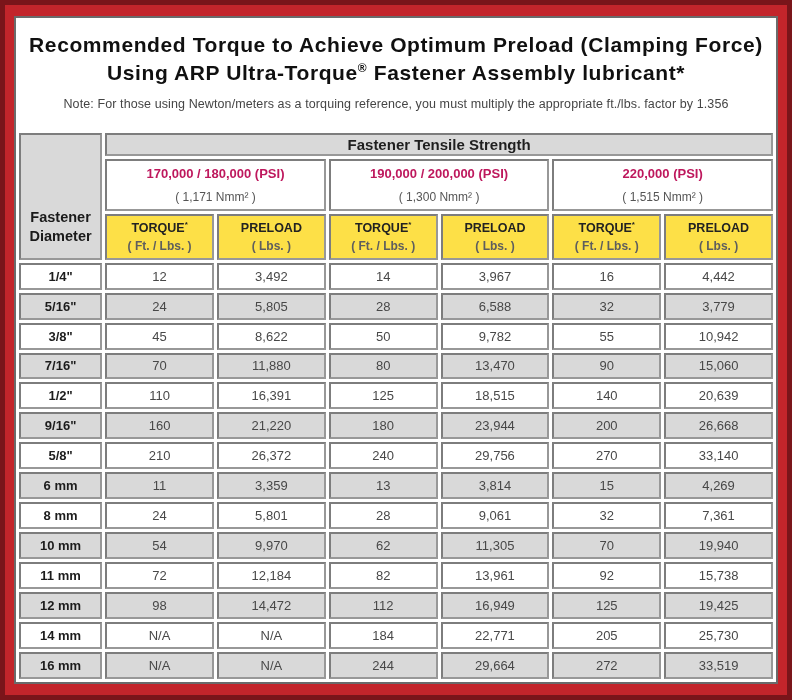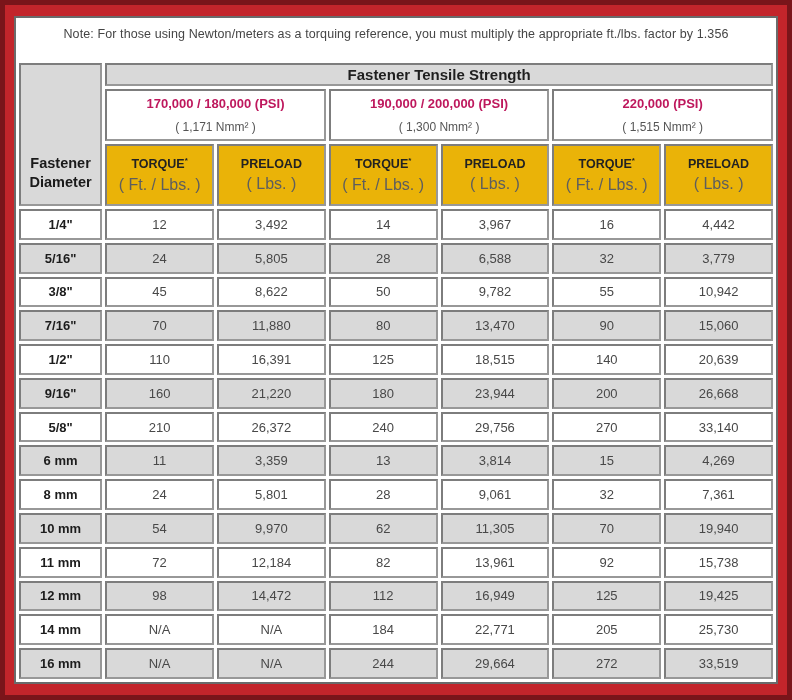--- a/index.html
+++ b/index.html
@@ -67,39 +67,43 @@
   .tensile{
     background:#d9d9d9;
     font-weight:bold;
     font-size:15px;
     color:#1f1f1f;
     height:20px;
   }
   .psi-row th{background:#ffffff;height:52px;}
   .psi{font-weight:bold;font-size:13px;color:#be185d;}
   .nmm{font-weight:normal;font-size:12px;color:#555;margin-top:9px;}
-  .colhead-row th{background:#eab308;height:62px;}
+  .colhead-row th{background:#fde047;height:46px;}
   .ch{font-weight:bold;font-size:12.5px;color:#222;}
   .ch sup{font-size:8px;}
-  .unit{font-weight:normal;font-size:16px;color:#5e5e5e;margin-top:4px;}
+  .unit{font-weight:bold;font-size:12px;color:#5e5e5e;margin-top:4px;}
   tbody td{
     height:26px;
     font-size:13px;
     color:#484848;
     background:#ffffff;
   }
   tbody td.dia{font-weight:bold;color:#1c1c1c;}
   tbody tr:nth-child(even) td{background:#d9d9d9;}
 </style>
 </head>
 <body>
 
 <div class="frame">
   <div class="panel">
 
+    <div class="title-block">
+      <div>Recommended Torque to Achieve Optimum Preload (Clamping Force)</div>
+      <div><span>Using ARP Ultra-Torque</span><sup>®</sup><span> Fastener Assembly lubricant*</span></div>
+    </div>
 
     <div class="note">Note: For those using Newton/meters as a torquing reference, you must multiply the appropriate ft./lbs. factor by 1.356</div>
 
     <div class="table-wrap">
       <table>
         <colgroup>
           <col style="width:11.3%">
           <col style="width:14.78%">
             <col style="width:14.78%">
           <col style="width:14.78%">

